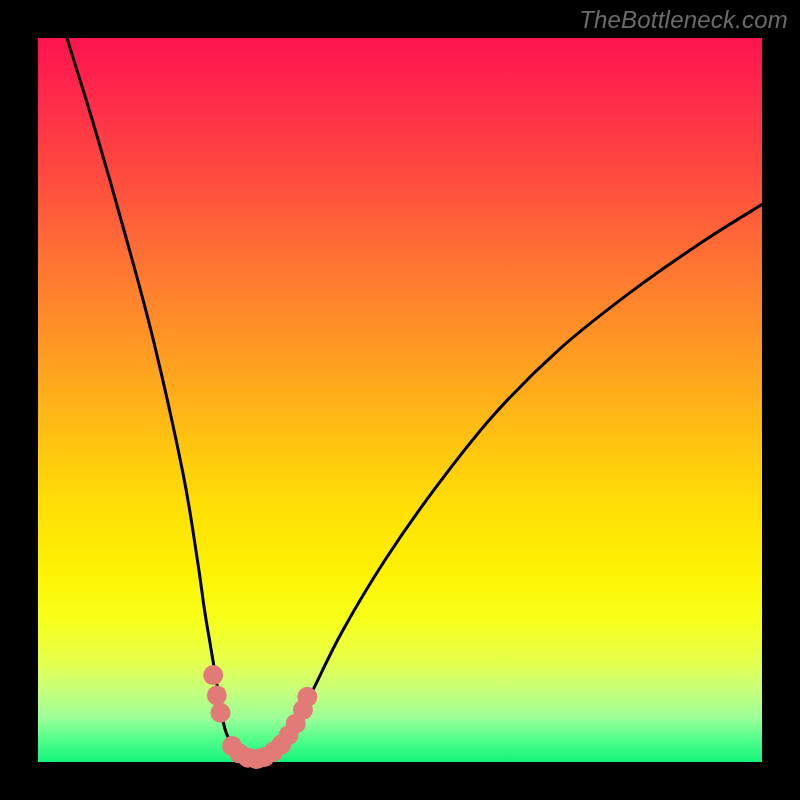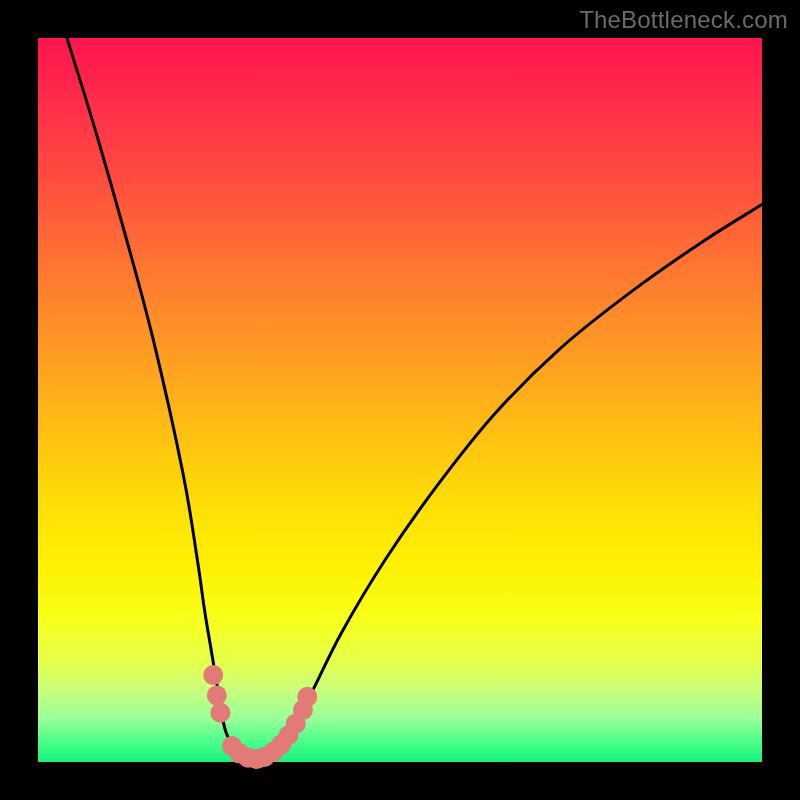--- a/index.html
+++ b/index.html
@@ -40,20 +40,21 @@
       #14f37a 100%);
   }
   .watermark {
     position: absolute;
     top: 6px;
     right: 12px;
     color: #6b6b6b;
     font-size: 24px;
     letter-spacing: 0.2px;
     font-weight: 400;
+    font-style: italic;
   }
   svg.curves {
     position: absolute;
     left: 0; top: 0;
     width: 724px; height: 724px;
     overflow: visible;
   }
 </style>
 </head>
 <body>

